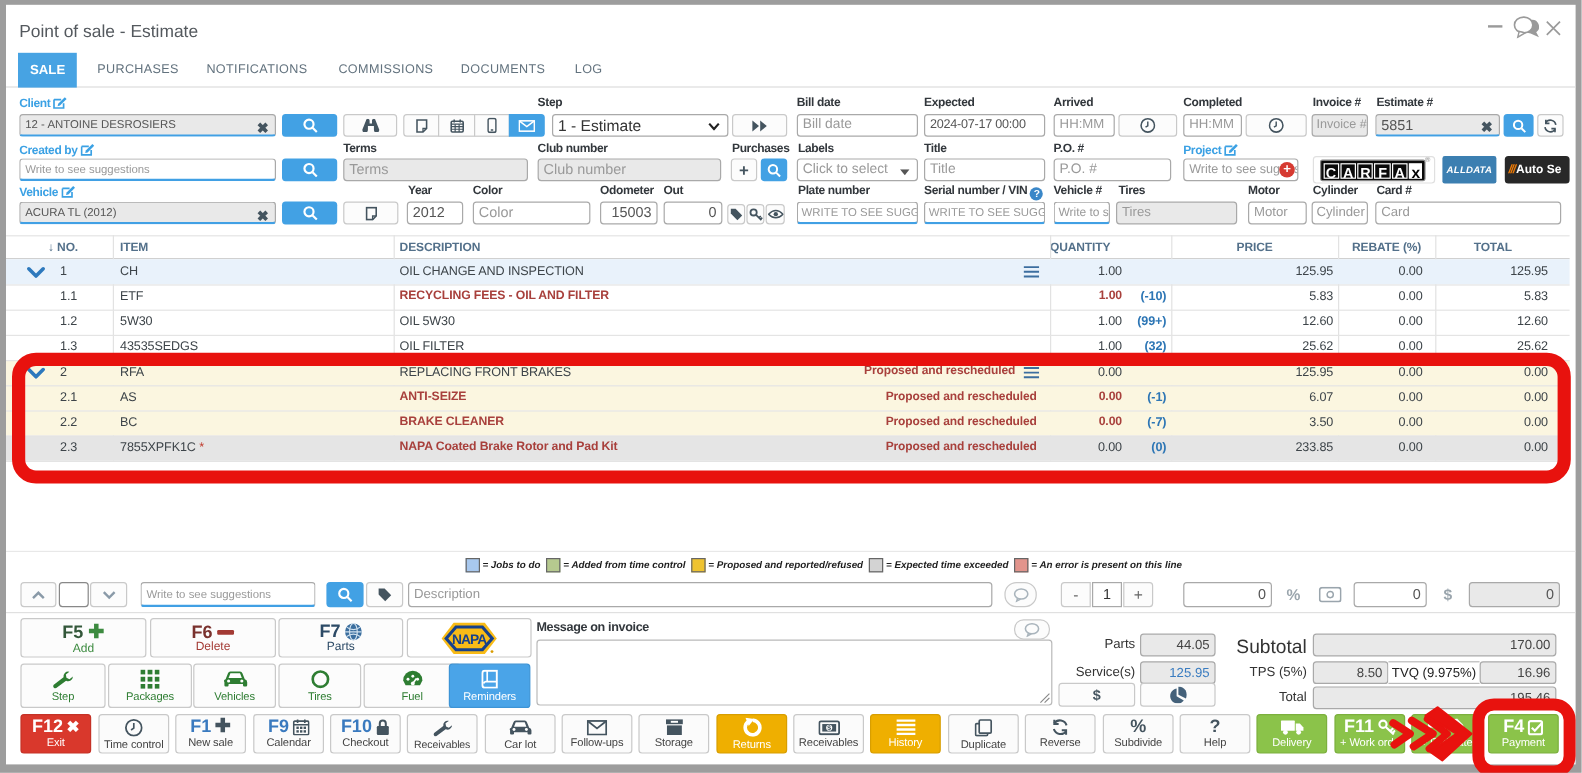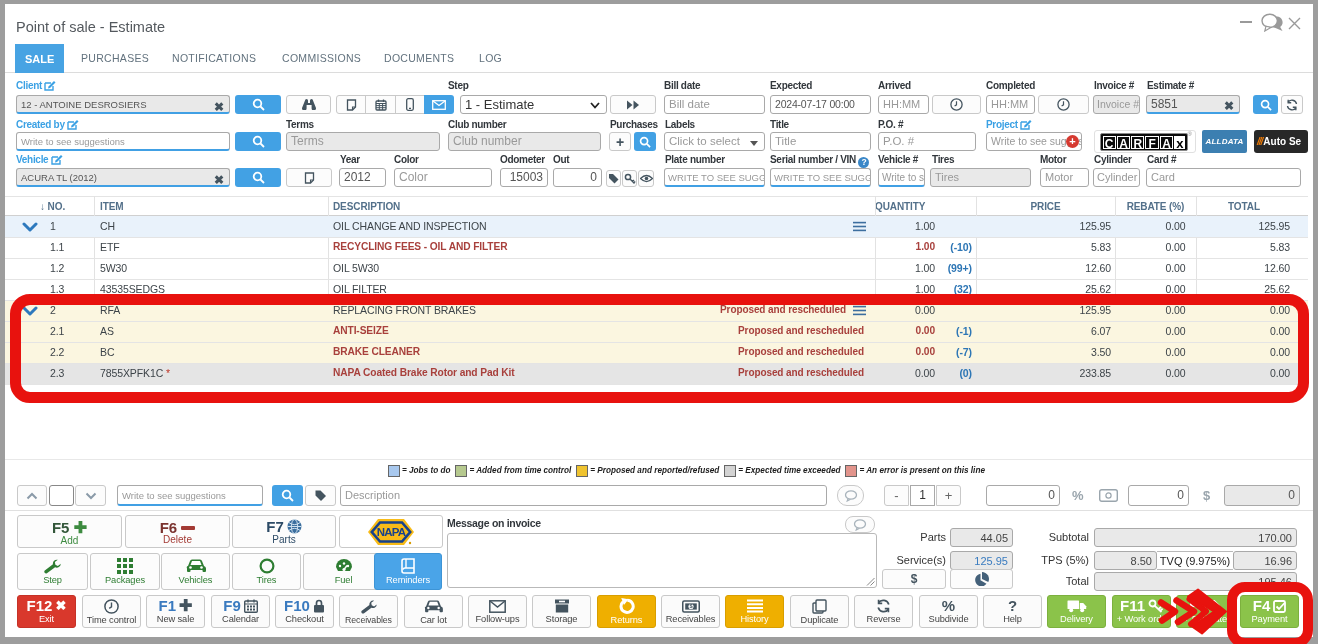--- a/index.html
+++ b/index.html
@@ -137,21 +137,21 @@
   <div class="inp ph" style="left:981px;top:91px;width:49px;font-size:11px;">HH:MM</div>
   <div class="btn" style="left:1033px;top:91px;width:51px;height:19px;">
         <svg width="13" height="13" viewBox="0 0 13 13">
           <circle cx="6.5" cy="6.5" r="5.6" fill="none" stroke="#44545f" stroke-width="1.3"></circle>
           <path d="M6.5 3.2 V6.8 L4.6 8" fill="none" stroke="#44545f" stroke-width="1.2"></path>
         </svg>
       </div>
   <div class="lbl" style="left:1089px;top:76px;">Invoice #</div>
   <div class="inp gray ph" style="left:1088px;top:91px;width:47px;font-size:10.5px;padding:0 3px;">Invoice #</div>
   <div class="lbl" style="left:1142px;top:76px;">Estimate #</div>
-  <div class="inp gray bb" style="left:1141px;top:91px;width:94px;">5851<span class="xic">✖</span></div>
+  <div class="inp gray bb" style="left:1141px;top:91px;width:104px;">5851<span class="xic">✖</span></div>
   <div class="sbtn" style="left:1248px;top:91px;width:25px;height:19px;">
         <svg width="12" height="12" viewBox="0 0 13 13">
           <circle cx="5.5" cy="5.5" r="3.8" fill="none" stroke="#fff" stroke-width="1.8"></circle>
           <line x1="8.5" y1="8.5" x2="12" y2="12" stroke="#fff" stroke-width="1.8"></line>
         </svg>
       </div>
   <div class="btn" style="left:1276px;top:91px;width:22px;height:19px;">
         <svg width="12" height="12" viewBox="0 0 12 12">
           <path d="M10.5 5 A4.6 4.6 0 0 0 2 3.4 M1.5 7 A4.6 4.6 0 0 0 10 8.6" fill="none" stroke="#44545f" stroke-width="1.4"></path>
           <path d="M2.2 0.8 V3.8 H5.2" fill="none" stroke="#44545f" stroke-width="1.4"></path>
@@ -502,21 +502,21 @@
     <div class="inp gray rt" style="left:945px;top:524px;width:63px;line-height:18px;color:#444;font-size:11px;">44.05</div>
     <div class="ab rt" style="left:860px;top:550px;width:81px;font-size:11px;color:#333;">Service(s)</div>
     <div class="inp gray rt" style="left:945px;top:547px;width:63px;line-height:18px;color:#3a7cc0;font-size:11px;">125.95</div>
     <div class="btn" style="left:877px;top:565px;width:64px;height:20px;color:#44545f;font-size:12px;font-weight:bold;">$</div>
     <div class="btn" style="left:945px;top:565px;width:63px;height:20px;">
         <svg width="14" height="14" viewBox="0 0 14 14">
           <path d="M7 7 L7 0 A7 7 0 0 1 13.3 10 Z" fill="#44617a"></path>
           <path d="M6 1 A6.3 6.3 0 1 0 12 11 L6 7.5 Z" fill="#44617a" transform="translate(-0.5,0.8)"></path>
         </svg>
       </div>
-    <div class="ab rt" style="left:1005px;top:527px;width:79px;font-size:11px;color:#333;">Subtotal</div>
+    <div class="ab rt" style="left:1005px;top:527px;width:79px;font-size:16px;color:#333;">Subtotal</div>
     <div class="inp gray rt" style="left:1089px;top:524px;width:203px;line-height:18px;color:#444;font-size:11px;">170.00</div>
     <div class="ab rt" style="left:1005px;top:550px;width:79px;font-size:11px;color:#333;">TPS (5%)</div>
     <div class="inp gray rt" style="left:1089px;top:547px;width:63px;line-height:18px;color:#444;font-size:11px;">8.50</div>
     <div class="ab" style="left:1152px;top:547px;width:76px;height:19px;border-top:1px solid #b9b9b9;border-bottom:1px solid #b9b9b9;background:#fff;font-size:11px;color:#222;text-align:center;line-height:18px;">TVQ (9.975%)</div>
     <div class="inp gray rt" style="left:1228px;top:547px;width:64px;line-height:18px;color:#444;font-size:11px;">16.96</div>
     <div class="ab rt" style="left:1005px;top:571px;width:79px;font-size:11px;color:#333;">Total</div>
     <div class="inp gray rt" style="left:1089px;top:568px;width:203px;line-height:18px;color:#444;font-size:11px;">195.46</div>
   </div>
   <div id="navrow">
     <div class="nbtn" style="left:12px;width:71px;">

